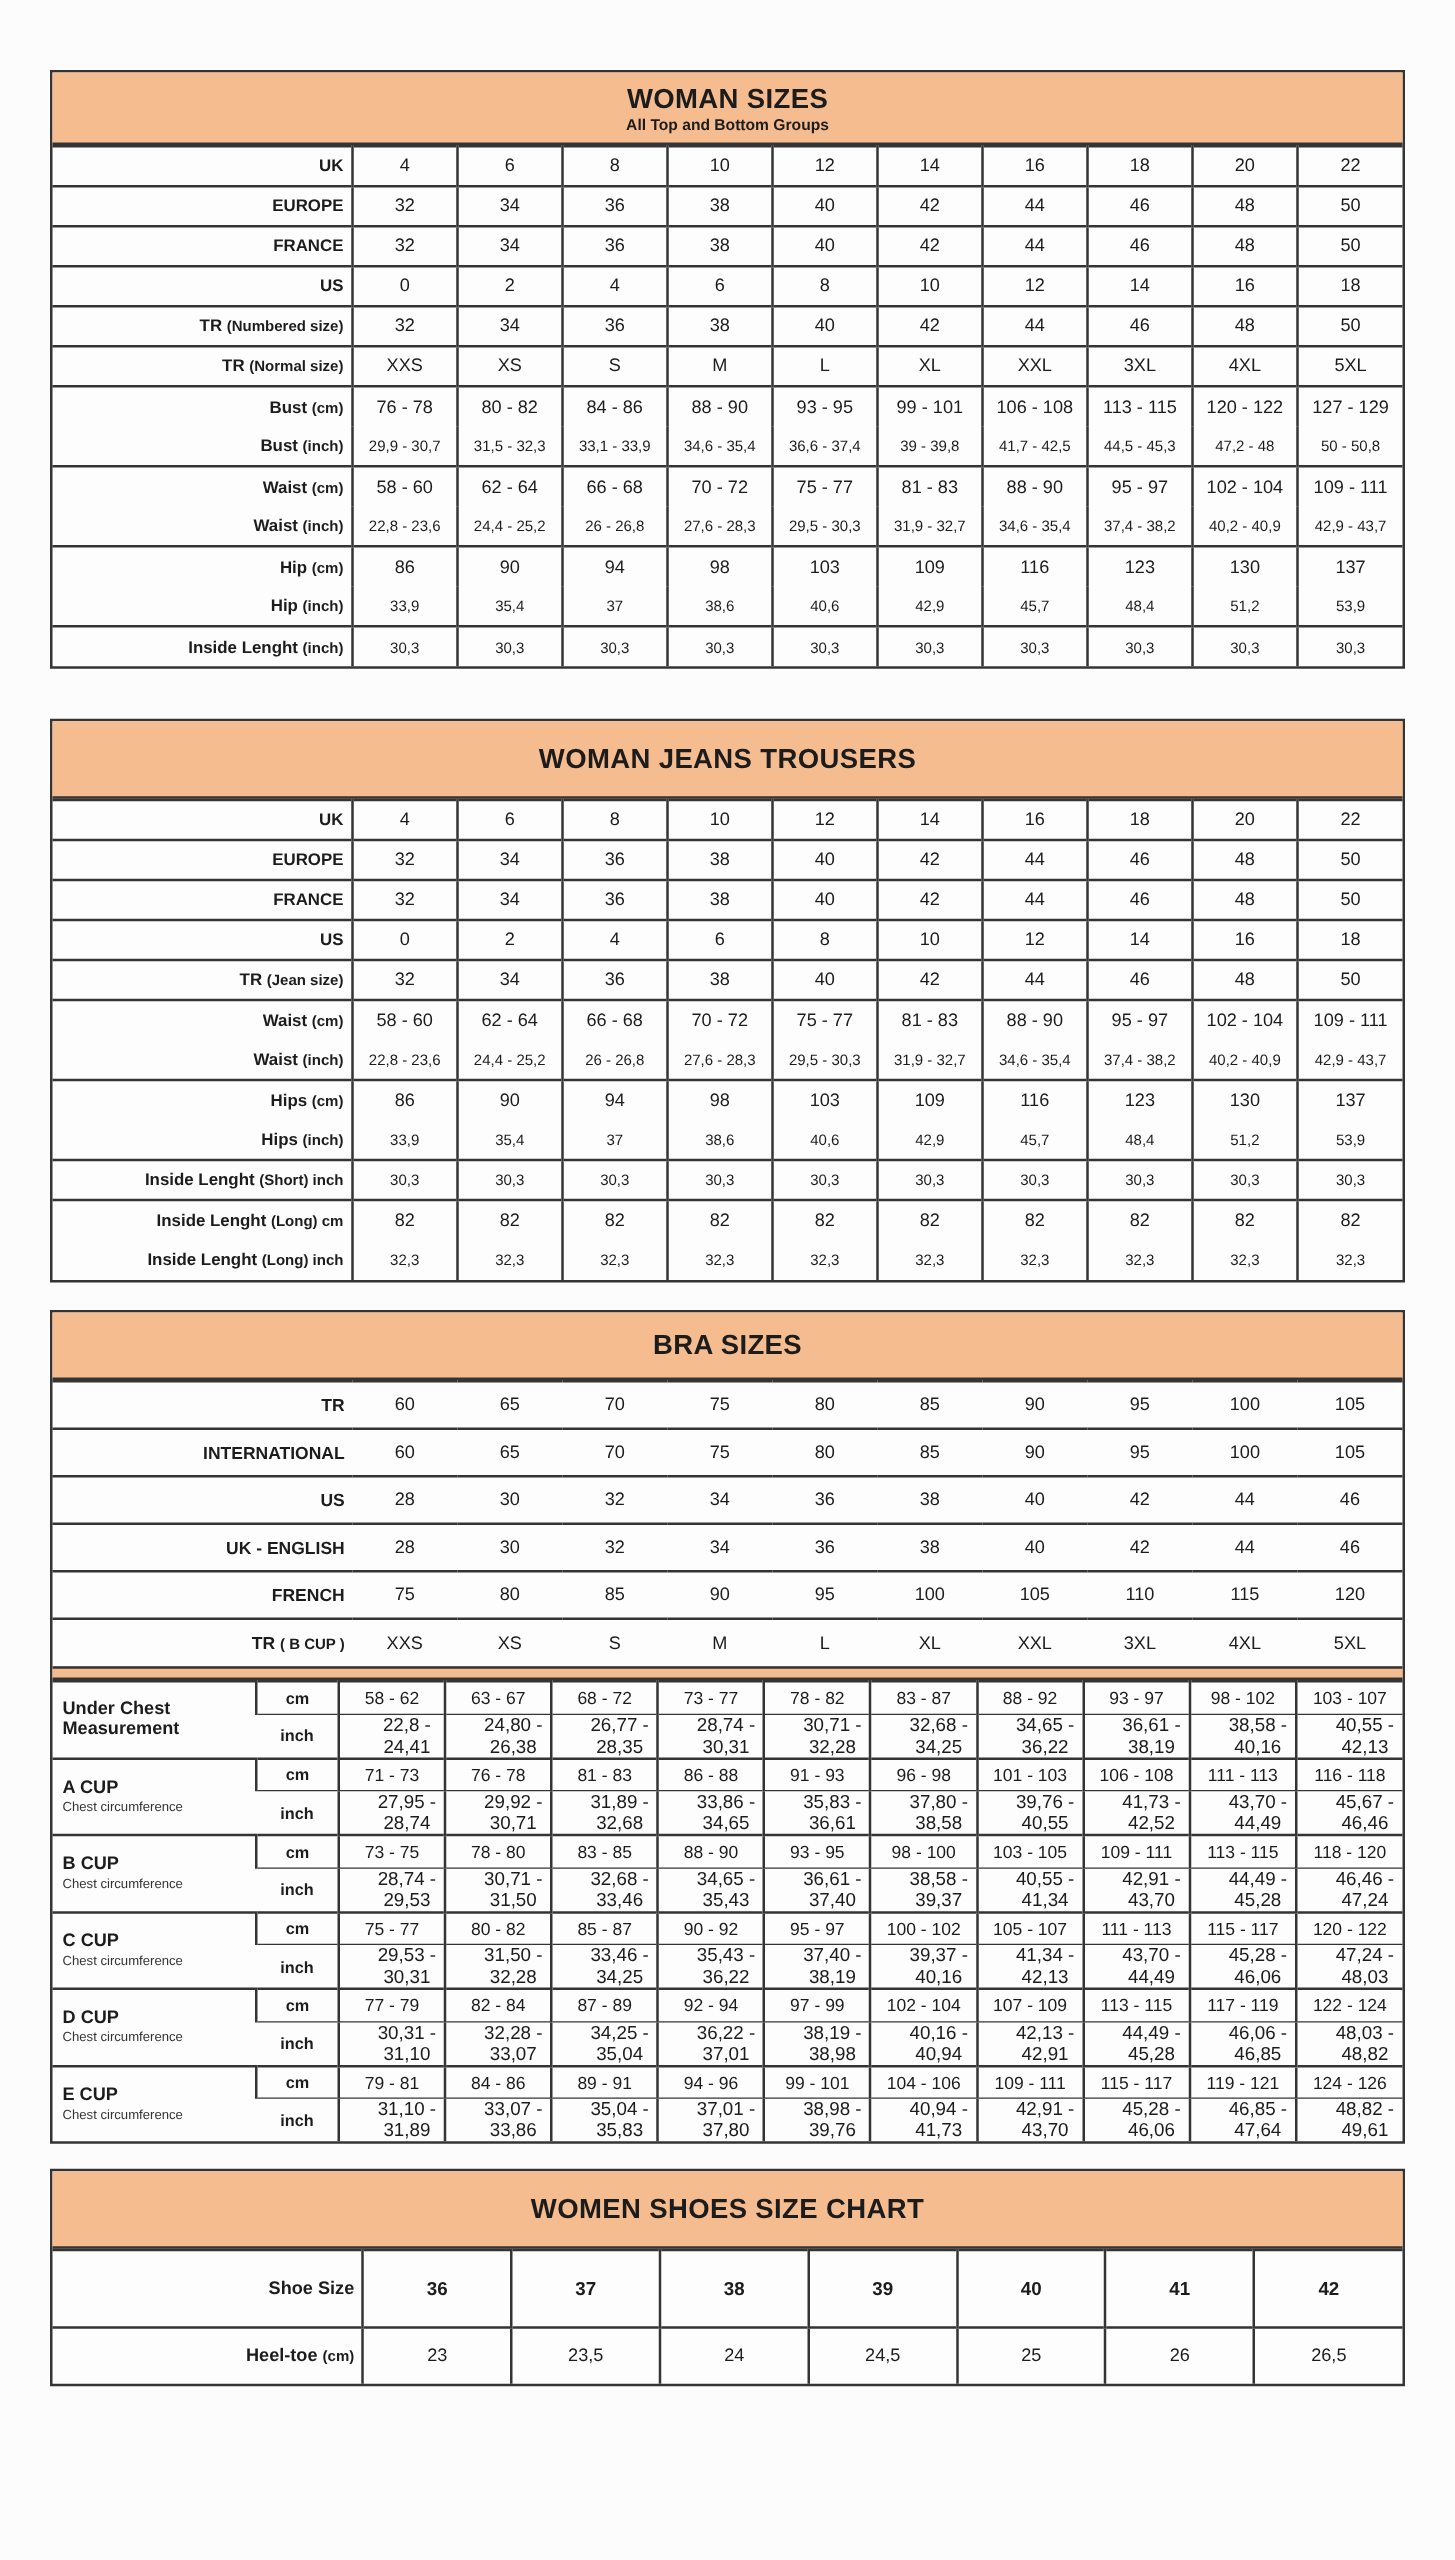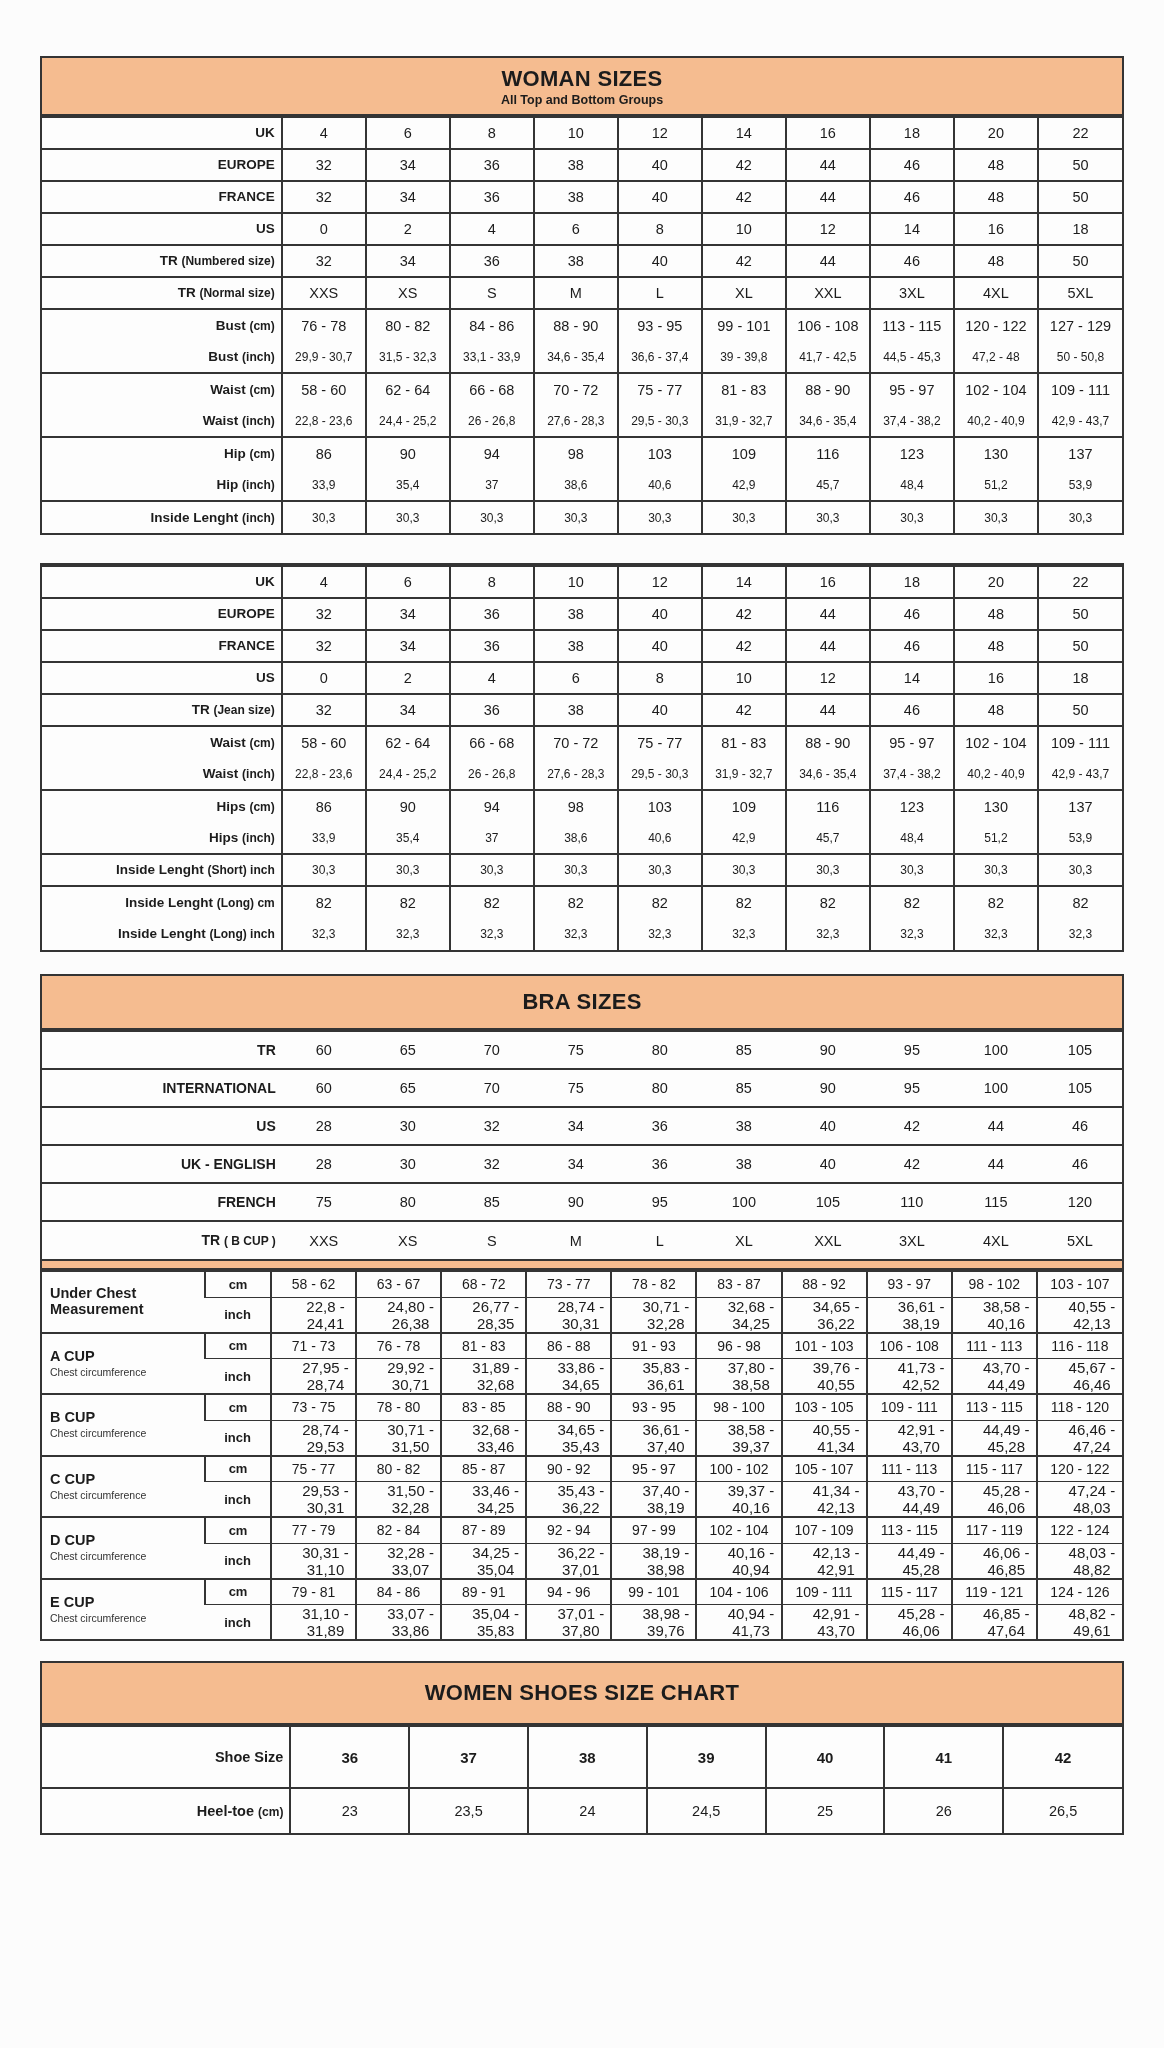--- a/index.html
+++ b/index.html
@@ -5,21 +5,21 @@
   :root{
     --bd:#343434;
     --accent:#f5bc90;
     --ink:#1c1c1c;
   }
   *{box-sizing:border-box;}
   html,body{margin:0;padding:0;background:#fcfcfc;}
   body{width:1164px;font-family:"Liberation Sans","DejaVu Sans",sans-serif;color:var(--ink);}
   .page{width:1164px;height:2048px;padding:56px 40px 0;overflow:hidden;}
   .tbl{border:2.5px solid var(--bd);background:#fdfdfd;}
-  .tbl.t1{margin-bottom:28px;}
+  .tbl.t1{margin-bottom:40px;}
   .tbl.t2{margin-bottom:22px;}
   .tbl.t3{margin-bottom:20px;}
   .hdr{background:var(--accent);border-bottom:2px solid var(--bd);text-align:center;padding:8px 0 7px;}
   .hdr .t{font-size:22px;font-weight:700;letter-spacing:.3px;}
   .hdr .s{font-size:12.5px;font-weight:700;margin-top:1px;}
   .hdr.tall{padding:17px 0;}
   .hdr.mid{padding:13px 0;}
   table{width:100%;border-collapse:collapse;table-layout:fixed;}
   tbody{border-top:2px solid var(--bd);}
   [data-table] table tbody:first-child{border-top:none;}
@@ -258,20 +258,23 @@
               <td class="val sm">30,3</td>
               <td class="val sm">30,3</td>
               <td class="val sm">30,3</td>
             </tr>
           </tbody>
         </table>
       </div>
   </section>
 
   <section class="tbl t2">
+    <div class="hdr tall">
+      <div class="t">WOMAN JEANS TROUSERS</div>
+    </div>
     <div data-table="woman_jeans">
         <table>
           <colgroup>
             <col style="width: 22.2%;">
             <col style="width: 7.78%;">
             <col style="width: 7.78%;">
             <col style="width: 7.78%;">
             <col style="width: 7.78%;">
             <col style="width: 7.78%;">
             <col style="width: 7.78%;">

